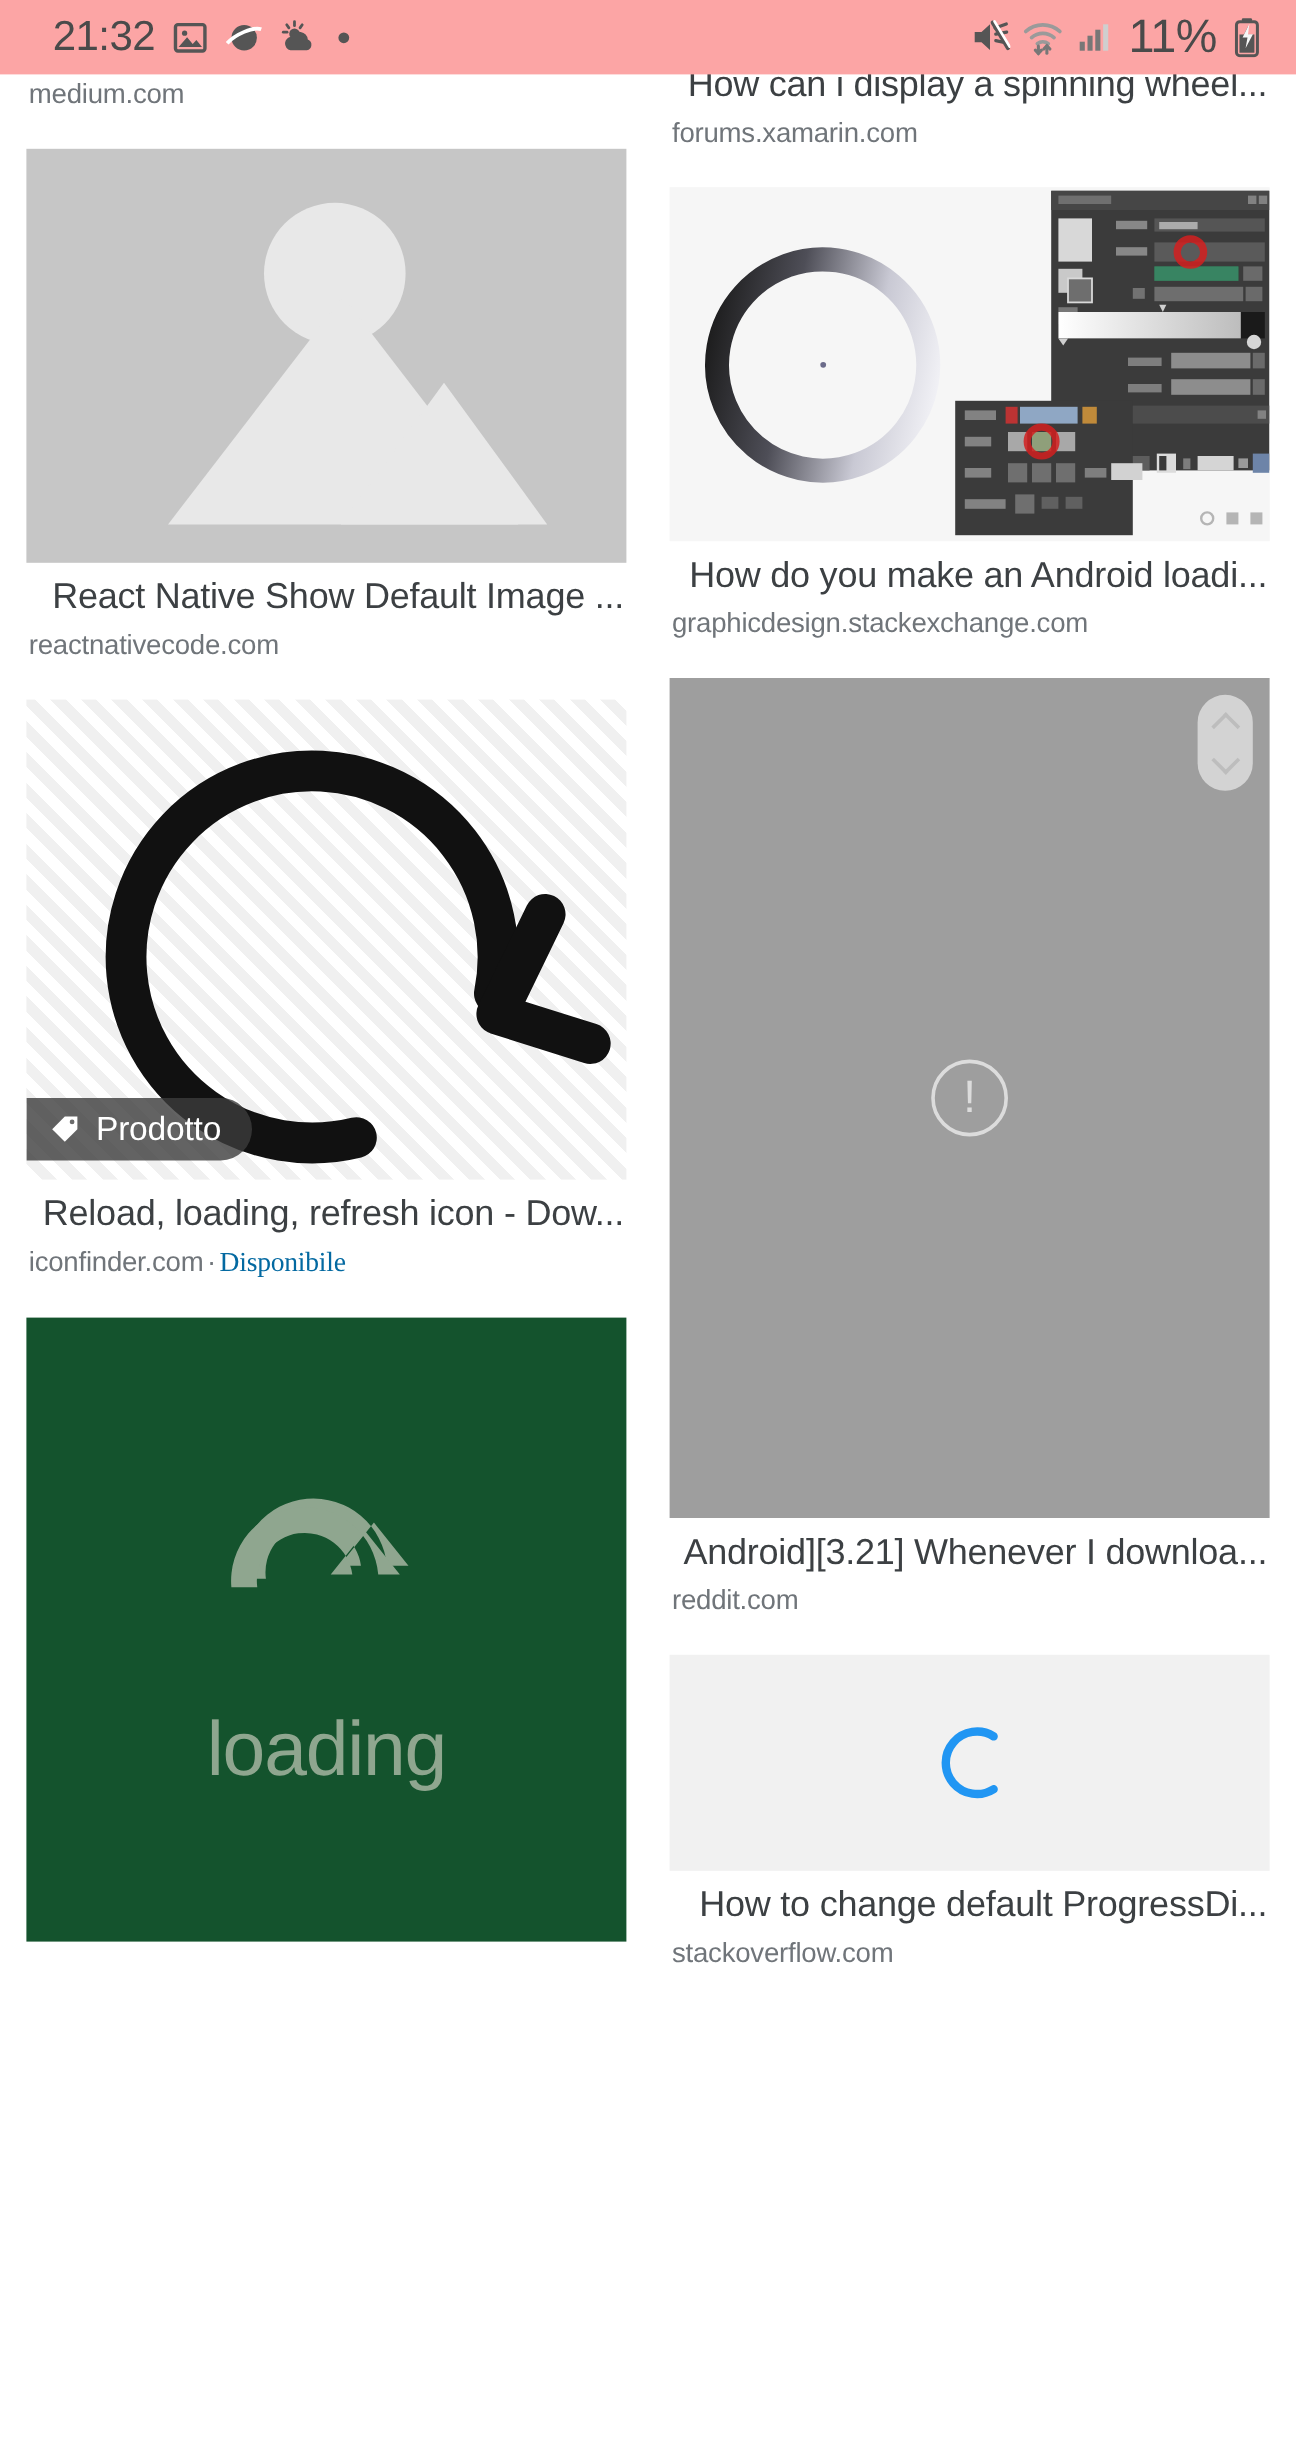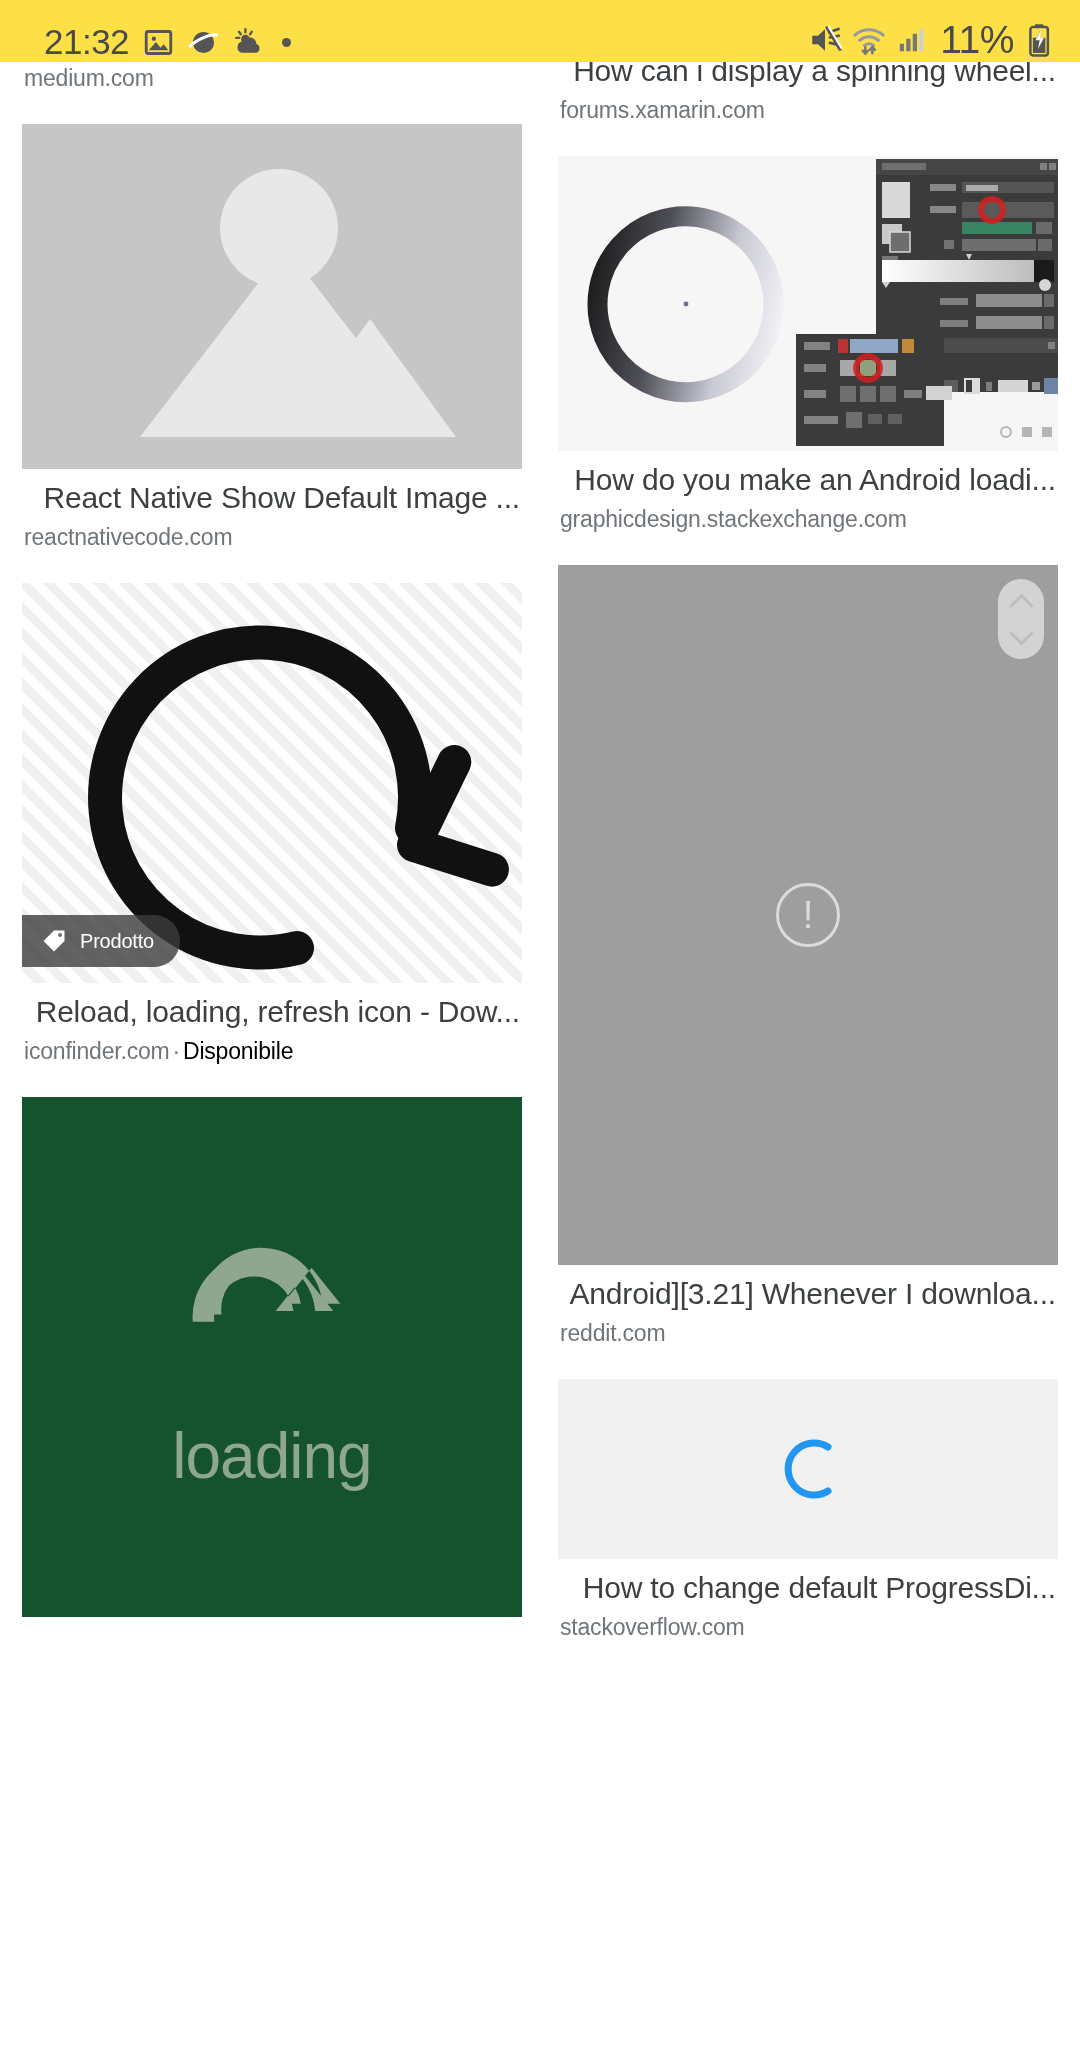--- a/index.html
+++ b/index.html
@@ -12,23 +12,23 @@
     overflow: hidden;
   }
   body { position: relative; }
 
   
   .statusbar {
     position: absolute;
     top: 0; left: 0;
     width: 1080px;
     height: 62px;
-    background: #fde047;
-    display: flex;
-    align-items: flex-end;
+    background: #fca5a5;
+    display: flex;
+    align-items: center;
     justify-content: space-between;
     padding: 0 26px 0 44px;
     z-index: 50;
   }
   .sb-left { display: flex; align-items: center; gap: 14px; }
   .sb-right { display: flex; align-items: center; gap: 10px; }
   .sb-clock {
     font-size: 35px;
     color: #4a4a4a;
     letter-spacing: -0.5px;
@@ -80,21 +80,21 @@
     text-align: right;
   }
   .source {
     font-size: 23px;
     line-height: 40px;
     color: #70757a;
     white-space: nowrap;
     overflow: hidden;
     letter-spacing: -0.2px;
   }
-  .source .avail { color: #000000; }
+  .source .avail { color: #0369a1; font-family: Liberation Serif, serif; }
   .source .sep { color: #70757a; padding: 0 3px; }
 
   
   .partial-title {
     font-size: 30px;
     line-height: 38px;
     color: #3c4043;
     white-space: nowrap;
     overflow: hidden;
     letter-spacing: -0.2px;
@@ -150,21 +150,21 @@
     background: rgba(60,60,60,0.80);
     border-radius: 0 30px 30px 0;
     height: 52px;
     display: flex;
     align-items: center;
     gap: 12px;
     padding: 0 26px 0 18px;
   }
   .badge-label {
     color: #ffffff;
-    font-size: 20px;
+    font-size: 28px;
     letter-spacing: -0.2px;
   }
 
   
   .android-thumb {
     height: 700px;
     background: #9e9e9e;
     position: relative;
   }
   .alert-circle {

